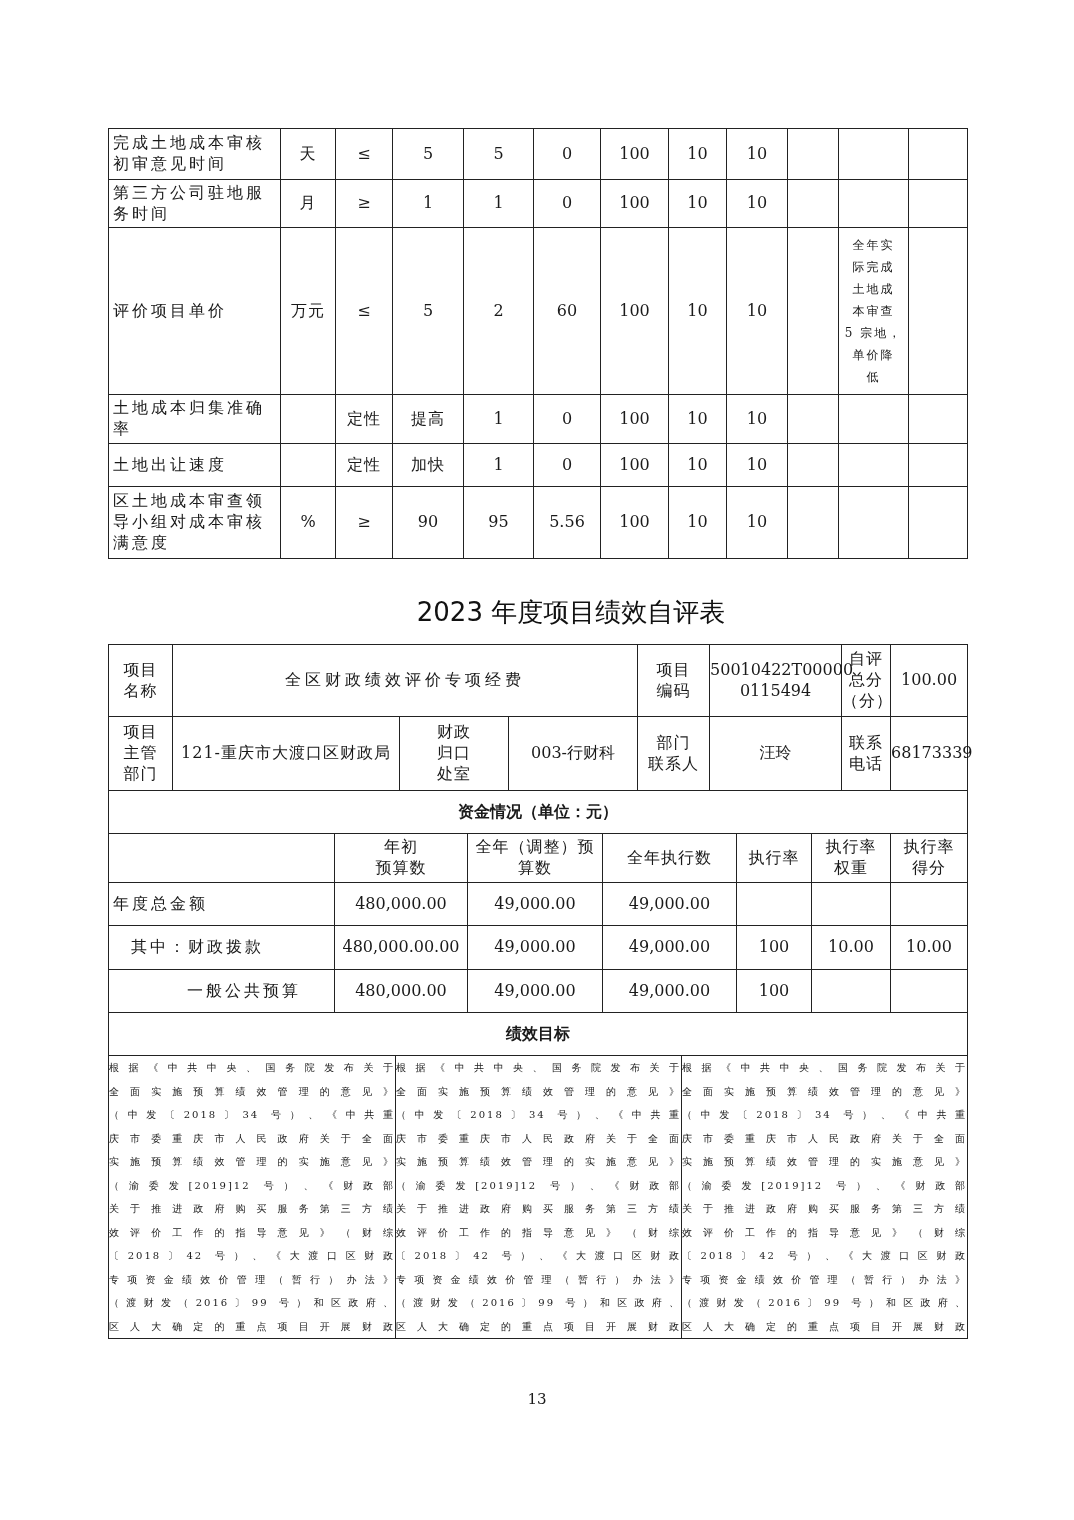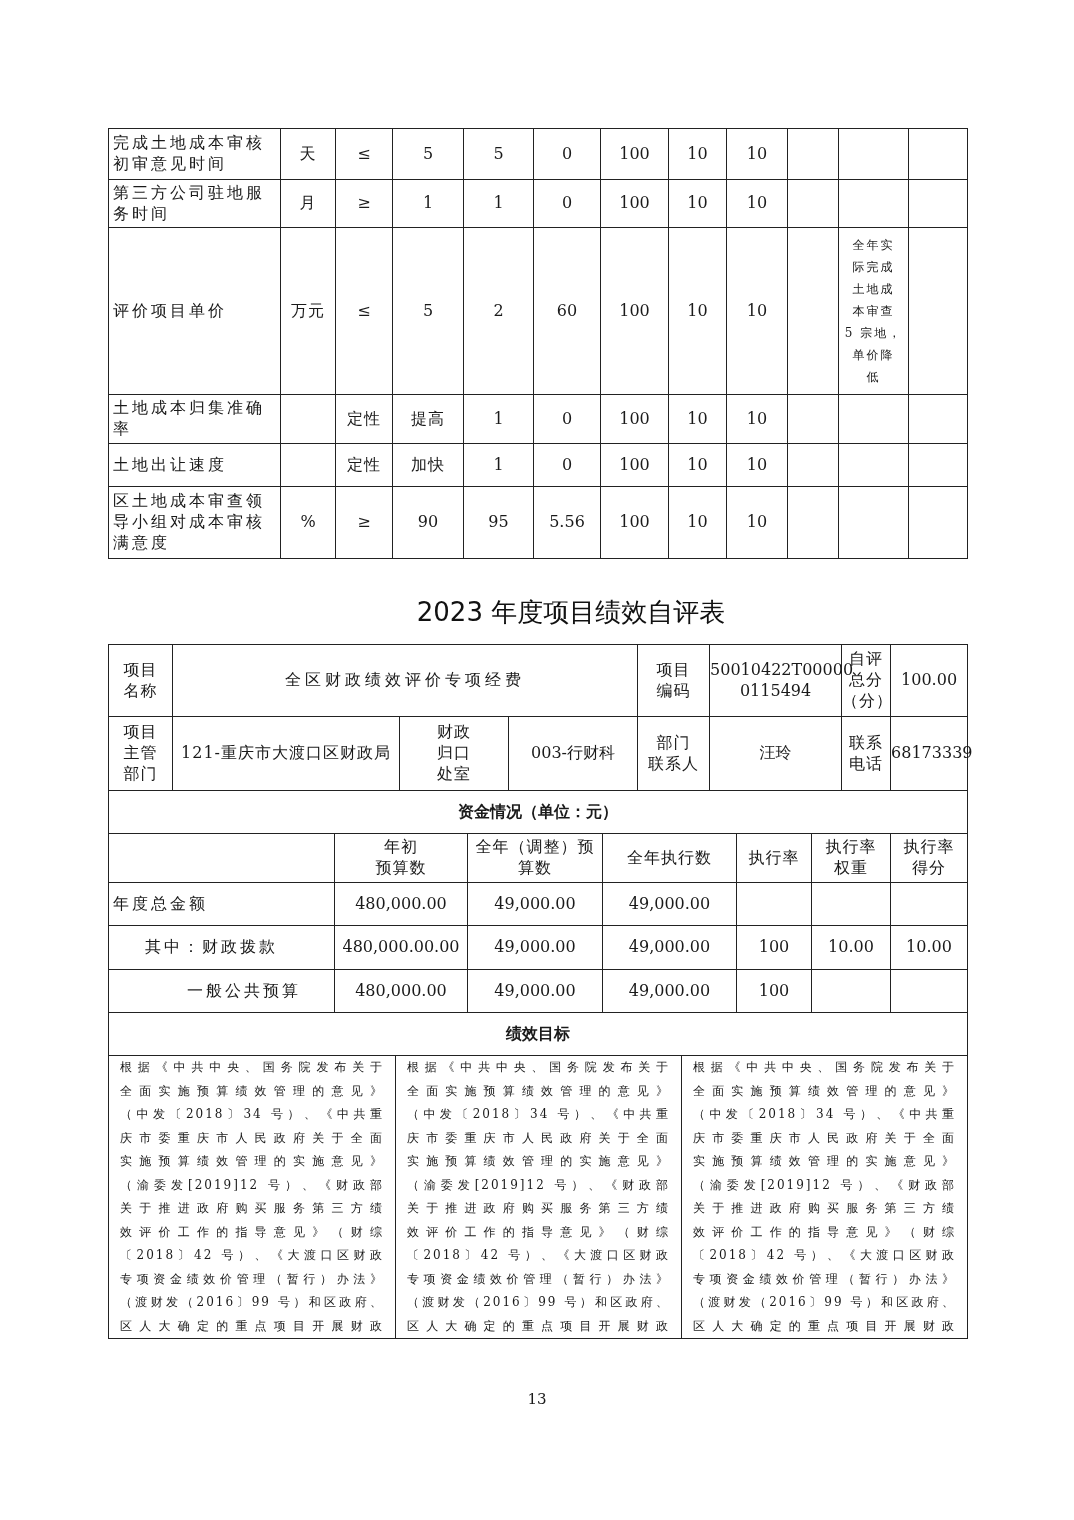--- a/index.html
+++ b/index.html
@@ -13,21 +13,21 @@
   td.l { text-align: left; padding-left: 4px; letter-spacing: 3px; }
   .just { letter-spacing: 4px; }
   .narrow { letter-spacing: 1px; }
   #tbl-top { left: 108px; top: 128px; width: 859px; }
   #tbl-main { left: 108px; top: 644px; width: 859px; }
   .title {
     position: absolute; left: 0; width: 1074px; top: 595px; text-align: center;
     font-family: "DejaVu Sans", "Liberation Sans", sans-serif; font-size: 26px; color: #111; margin-left: 34px;
   }
   .section { font-weight: bold; font-family: "DejaVu Sans", "Liberation Sans", sans-serif; font-size: 16px; }
-  .para { text-align: justify; text-align-last: justify; font-size: 12px; line-height: 23.5px; padding: 0 11px; vertical-align: top; letter-spacing: 2px; }
+  .para { text-align: justify; text-align-last: justify; font-size: 10px; line-height: 23.5px; padding: 0 0; vertical-align: top; letter-spacing: 2px; }
   .para div { text-align: justify; text-align-last: justify; white-space: nowrap; overflow: hidden; }
   .pagenum { position: absolute; left: 0; width: 1074px; top: 1390px; text-align: center; font-size: 15px; }
   .vnote { letter-spacing: 2px; line-height: 22px; font-size: 12px; }
 </style>
 </head>
 <body>
 
 <table id="tbl-top">
   <colgroup>
     <col style="width:172px">
@@ -256,21 +256,21 @@
     <tr style="height:43px">
       <td class="l narrow">年度总金额</td>
       <td>480,000.00</td>
       <td>49,000.00</td>
       <td>49,000.00</td>
       <td></td>
       <td></td>
       <td></td>
     </tr>
     <tr style="height:44px">
-      <td class="l narrow" style="padding-left:36px">其中：财政拨款</td>
+      <td class="l narrow" style="padding-left:22px">其中：财政拨款</td>
       <td>480,000.00.00</td>
       <td>49,000.00</td>
       <td>49,000.00</td>
       <td>100</td>
       <td>10.00</td>
       <td>10.00</td>
     </tr>
     <tr style="height:43px">
       <td class="l narrow" style="padding-left:78px">一般公共预算</td>
       <td>480,000.00</td>

